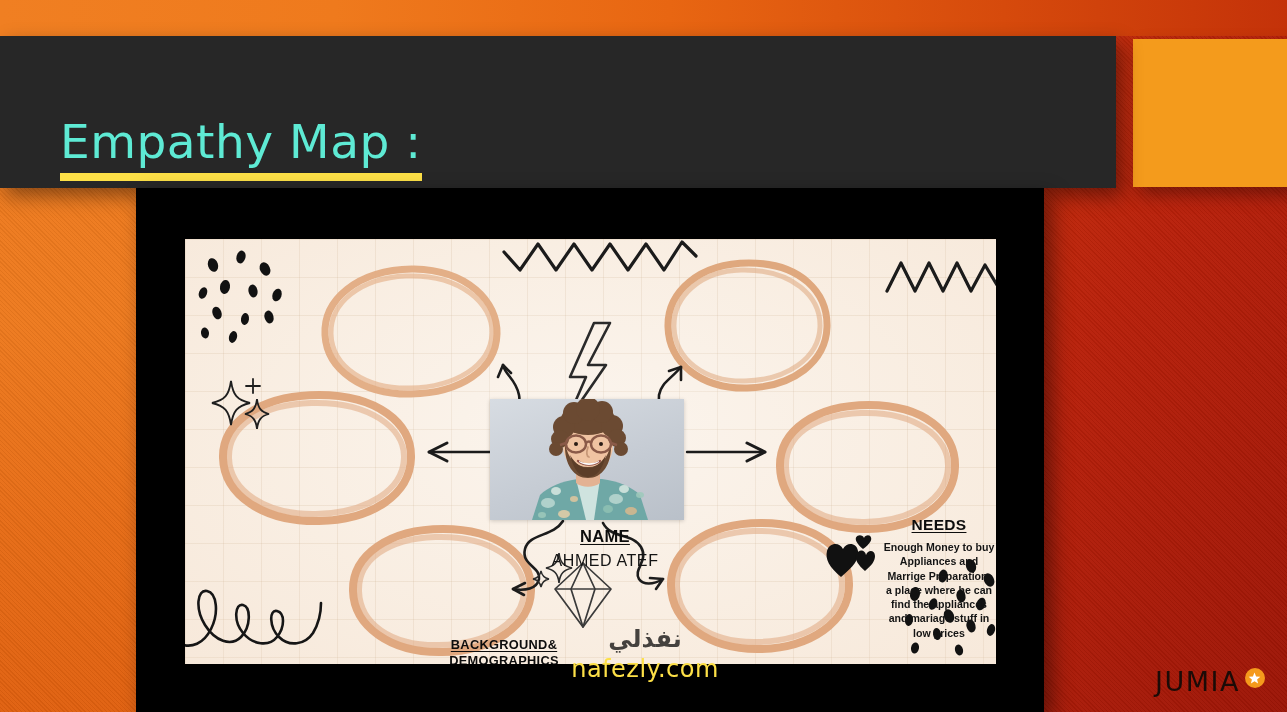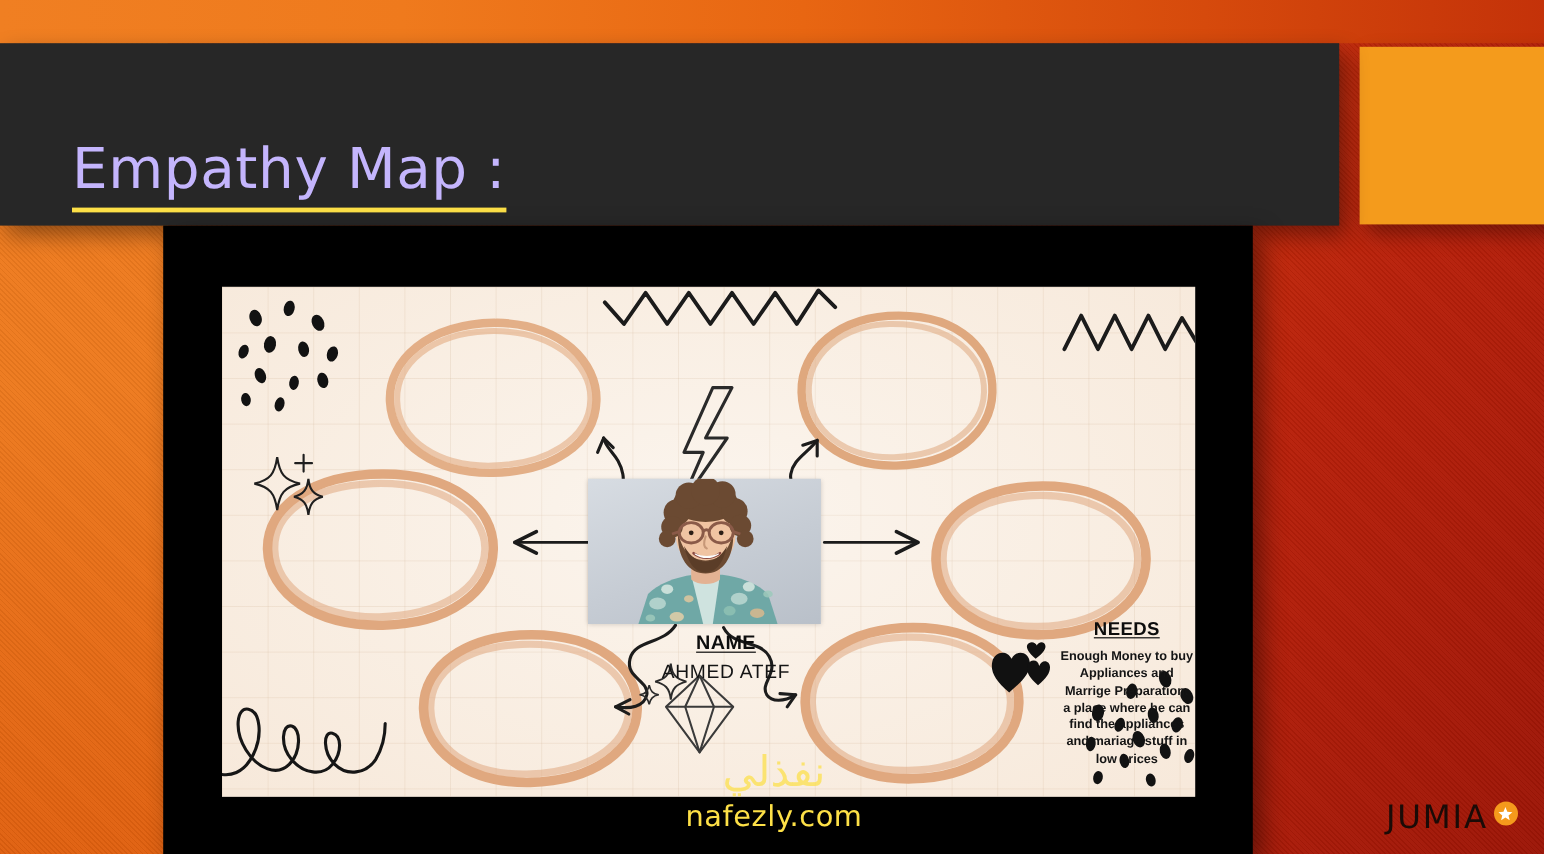--- a/index.html
+++ b/index.html
@@ -35,26 +35,26 @@
   }
 
   
   .titlebar {
     position: absolute; left: 0; top: 36px; width: 1116px; height: 152px;
     background: #272727;
     box-shadow: 6px 8px 18px rgba(0,0,0,0.42);
   }
   .title-text {
     position: absolute; left: 60px; top: 82px;
-    color: #c4b5fd;
+    color: #5eead4;
     font-size: 47px;
     font-weight: 400;
     letter-spacing: 0.5px;
     line-height: 1;
-    border-bottom: 4px solid #fde047;
+    border-bottom: 8px solid #fde047;
     padding-bottom: 8px;
     white-space: nowrap;
     font-family: "DejaVu Sans", sans-serif;
   }
 
   
   .accent-card {
     position: absolute; left: 1133px; top: 39px; width: 176px; height: 148px;
     background: #f49b1c;
     box-shadow: 6px 8px 16px rgba(0,0,0,0.35);
@@ -141,21 +141,21 @@
   
   .doodles { position: absolute; inset: 0; pointer-events: none; }
   .doodles svg { position: absolute; overflow: visible; }
 
   
   .watermark {
     position: absolute; left: 560px; top: 627px; width: 170px;
     text-align: center; z-index: 6;
   }
   .wm-ar {
-    font-size: 35px; font-weight: 400; color: #fde047;
+    font-size: 24px; font-weight: 700; color: #000000;
     opacity: 0.72; line-height: 1; letter-spacing: 1px;
     font-family: "DejaVu Sans", sans-serif;
   }
   .wm-en {
     margin-top: 4px;
     font-size: 24px; color: #fde047; letter-spacing: 0.5px;
     font-family: "DejaVu Sans", sans-serif;
   }
 
   
@@ -370,20 +370,25 @@
       <div class="hd">NEEDS</div>
       <div class="bd" style="white-space:pre-line;">Enough Money to buy
 Appliances and
 Marrige Preparation,
 a place where he can
 find the appliances
 and mariage stuff in
 low prices</div>
     </div>
 
+    <div class="blk" id="blk-bg">
+      <div class="hd" style="white-space:pre-line;">BACKGROUND&amp;
+DEMOGRAPHICS</div>
+
+    </div>
 
     <div class="blk" id="blk-barriers">
       <div class="hd">BARRIERS</div>
 
     </div>
 
   </div>
 
   <div class="photo">
     <div class="bgwall"></div>

